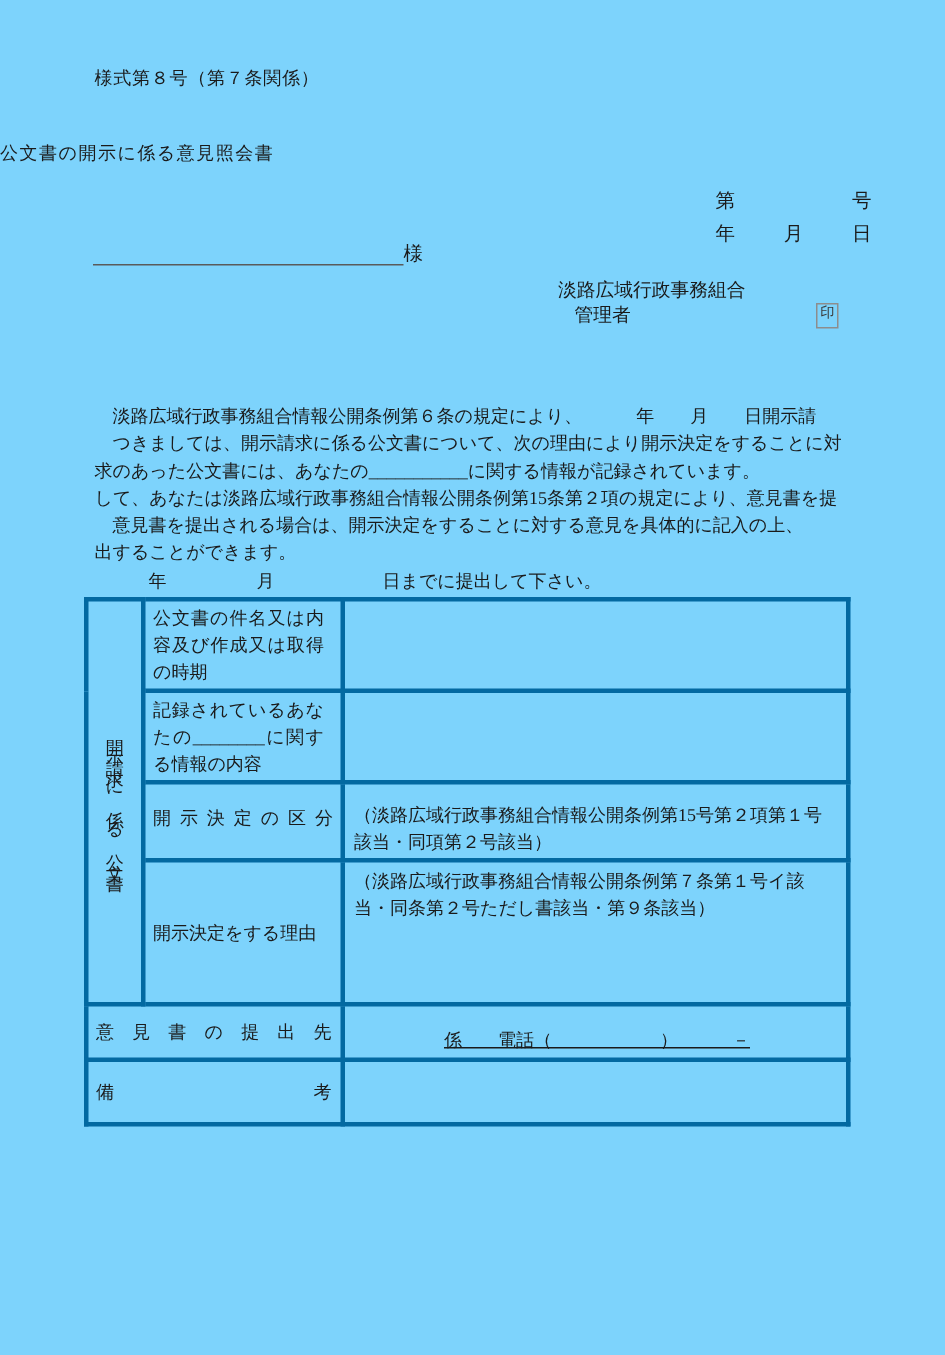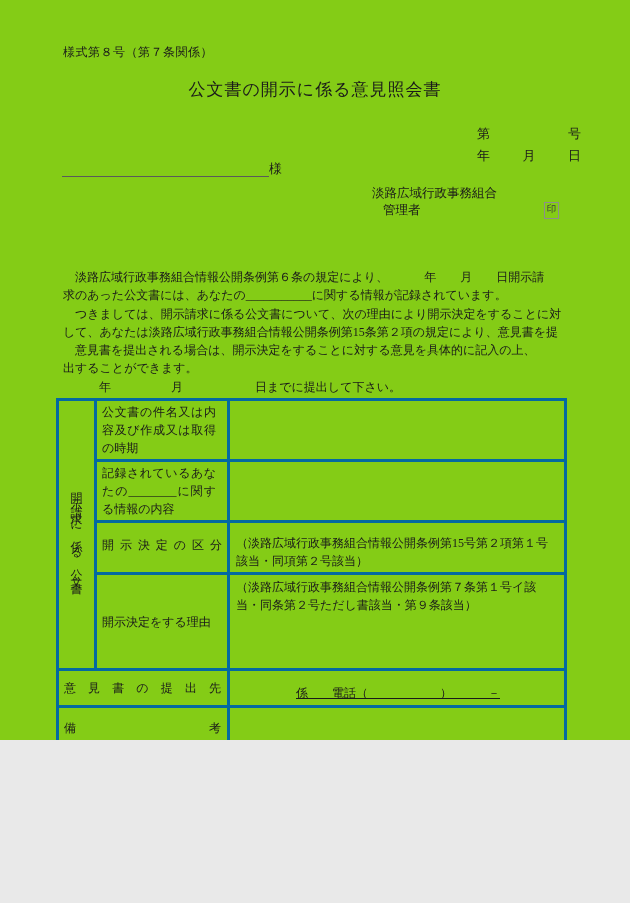--- a/index.html
+++ b/index.html
@@ -1,38 +1,37 @@
 <!DOCTYPE html>
 <html><head>
 <meta charset="utf-8">
 <style>
   * { margin: 0; padding: 0; box-sizing: border-box; }
   html, body { background: #e9e9e9; }
   .page {
     position: relative;
     width: 630px;
-    height: 740px;
-    background: #84cc16;
+    height: 903px;
+    background: #7dd3fc;
     font-family: "Liberation Serif", "DejaVu Serif", serif;
     color: #1a1a1a;
     overflow: hidden;
   }
   .form-no {
     position: absolute;
     left: 63px; top: 44px;
     font-size: 12px;
     letter-spacing: 0.5px;
     white-space: pre;
   }
   .title {
     position: absolute;
-    left: 0; top: 78px;
+    left: 0; top: 94px;
     width: 100%;
-    text-align: center;
-    font-size: 17px;
+    font-size: 12px;
     letter-spacing: 1px;
   }
   .docno-row, .date-row {
     position: absolute;
     left: 477px;
     width: 104px;
     display: flex;
     justify-content: space-between;
     font-size: 13px;
   }
@@ -164,22 +163,22 @@
 
   <div class="sender-org">淡路広域行政事務組合</div>
 
   <div class="sender-row">
     <span>管理者</span>
     <span class="seal">印</span>
   </div>
 
   <div class="body-text">
     <div class="bline">　淡路広域行政事務組合情報公開条例第６条の規定により、　　　年　　月　　日開示請</div>
+    <div class="bline">　つきましては、開示請求に係る公文書について、次の理由により開示決定をすることに対</div>
     <div class="bline">求のあった公文書には、あなたの___________に関する情報が記録されています。</div>
-    <div class="bline">　つきましては、開示請求に係る公文書について、次の理由により開示決定をすることに対</div>
     <div class="bline">して、あなたは淡路広域行政事務組合情報公開条例第15条第２項の規定により、意見書を提</div>
     <div class="bline">　意見書を提出される場合は、開示決定をすることに対する意見を具体的に記入の上、</div>
     <div class="bline">出することができます。</div>
     <div class="bline">　　　年　　　　　月　　　　　　日までに提出して下さい。</div>
   </div>
 
   <table class="form-table">
     <colgroup>
       <col style="width:38px">
       <col style="width:133px">

